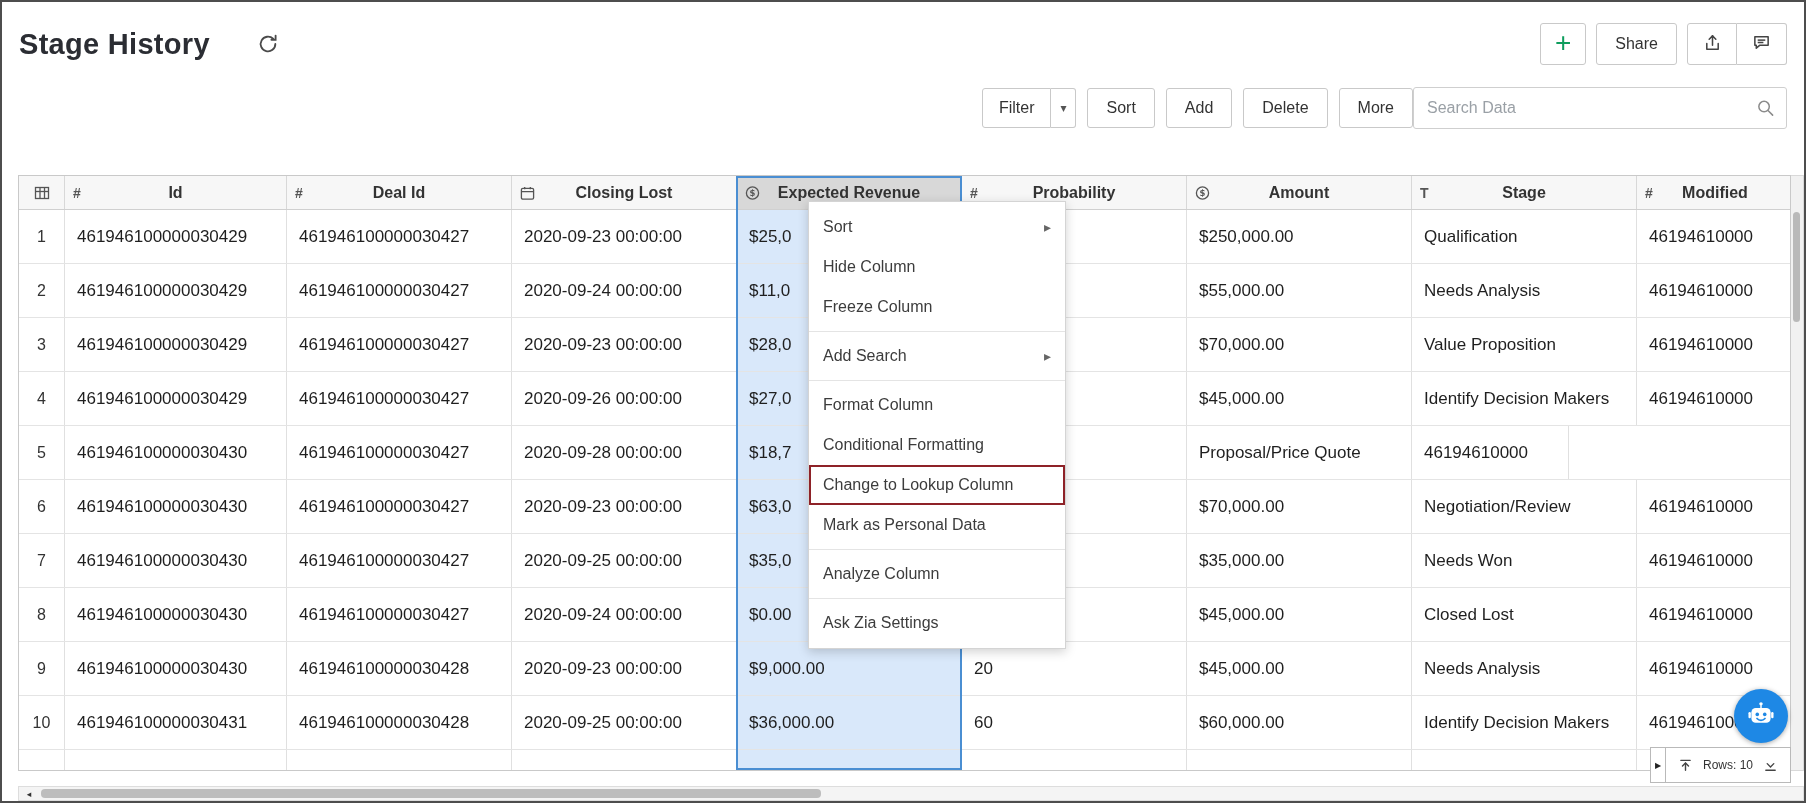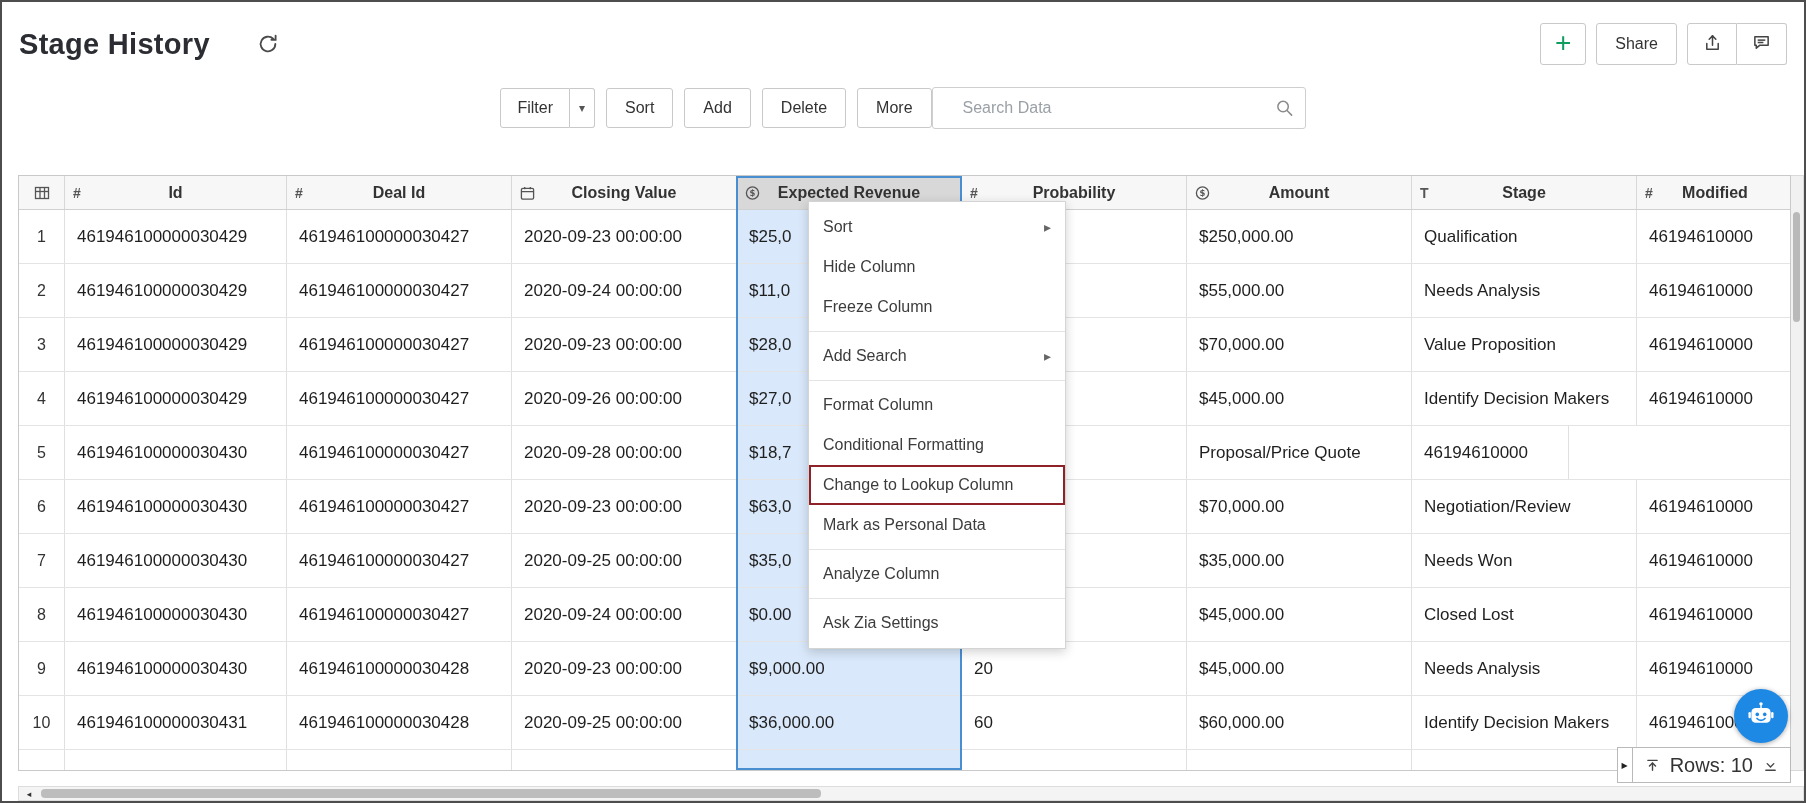--- a/index.html
+++ b/index.html
@@ -21,31 +21,31 @@
          display:flex; align-items:center; justify-content:center; }
   .btn-add { width:46px; padding:0; }
   .plus { color:var(--accent-green,#0e9d5d); font-size:28px; line-height:1; margin-top:-3px; }
   .btn-group { display:flex; }
   .btn-group .btn { border-radius:0; }
   .btn-group .btn:first-child { border-radius:3px 0 0 3px; }
   .btn-group .btn:last-child { border-radius:0 3px 3px 0; border-left:none; }
   .icon-btn { width:50px; padding:0; }
 
   
-  .toolbar { display:flex; align-items:center; justify-content:center;
+  .toolbar { display:flex; align-items:center; justify-content:flex-end;
              margin:16px 17px 0 17px; height:44px; }
   .toolbar-left { display:flex; align-items:center; gap:11px; }
   .toolbar .btn { height:40px; }
   .split-btn { display:flex; }
   .seg-main { border-radius:3px 0 0 3px; padding:0 16px; }
   .seg-arrow { border-radius:0 3px 3px 0; border-left:none; width:25px; padding:0; }
   .caret { color:#555; font-size:12px; }
   .search-wrap { position:relative; }
   .search-input { width:374px; height:42px; border:1px solid #cfcfcf; border-radius:3px;
-                  padding:0 42px 0 30px; font-size:16px; color:#ef4444; font-family:inherit; outline:none; }
+                  padding:0 42px 0 13px; font-size:16px; color:#ef4444; font-family:inherit; outline:none; }
   .search-input::placeholder { color:#9aa0a6; }
   .search-icon { position:absolute; right:12px; top:50%; transform:translateY(-50%); display:flex; }
 
   
   .grid { position:absolute; left:16px; top:173px; width:1786px; height:626px; }
   .table { position:absolute; left:0; top:0; width:1773px; height:596px;
            border:1px solid #c9c9c9; background:#fff; overflow:hidden; }
   .thead { display:flex; height:34px; border-bottom:1px solid #d0d0d0; background:#f7f7f7; }
   .th { position:relative; display:flex; align-items:center; justify-content:center;
         border-right:1px solid #d8d8d8; background:#f7f7f7; font-weight:700;
@@ -91,21 +91,21 @@
   .hthumb { position:absolute; left:22px; top:2px; width:780px; height:9px;
             background:#bdbdbd; border-radius:4px; }
 
   
   .rows-panel { position:absolute; right:13px; bottom:18px; height:36px; display:flex; z-index:30; }
   .collapse-tab { width:15px; border:1px solid #b9b9b9; border-right:none; background:#fff;
                   display:flex; align-items:center; justify-content:center;
                   font-size:8px; color:#222; cursor:pointer; }
   .panel-body { border:1px solid #b9b9b9; background:#fff; display:flex; align-items:center;
                 gap:10px; padding:0 12px; }
-  .rows-label { font-size:20px; color:#333; white-space:nowrap; }
+  .rows-label { font-size:12px; color:#333; white-space:nowrap; }
   .panel-icon { display:flex; align-items:center; cursor:pointer; }
 
   
   .assistant { position:absolute; right:16px; bottom:58px; width:54px; height:54px;
                border-radius:50%; background:var(--assistant-blue,#1e88e5); z-index:60;
                display:flex; align-items:center; justify-content:center;
                box-shadow:0 1px 5px rgba(0,0,0,.35); cursor:pointer; }
 </style>
 </head>
 <body>
@@ -198,21 +198,21 @@
           </div>
           <div class="th c3">
             <span class="cticon">
               <svg width="15" height="15" viewBox="0 0 16 16" fill="none" stroke="#555" stroke-width="1.4">
                 <rect x="1.5" y="3" width="13" height="11.5" rx="1.5"></rect>
                 <line x1="1.5" y1="6.5" x2="14.5" y2="6.5"></line>
                 <line x1="5" y1="1.5" x2="5" y2="4"></line>
                 <line x1="11" y1="1.5" x2="11" y2="4"></line>
               </svg>
             </span>
-            <span class="th-label">Closing Value</span>
+            <span class="th-label">Closing Lost</span>
           </div>
           <div class="th c4 th-sel">
             <span class="cticon">
               <svg width="15" height="15" viewBox="0 0 16 16">
                 <circle cx="8" cy="8" r="6.5" fill="none" stroke="#555" stroke-width="1.4"></circle>
                 <text x="8" y="11.3" text-anchor="middle" font-size="9" fill="#555" font-family="DejaVu Sans, sans-serif">$</text>
               </svg>
             </span>
             <span class="th-label">Expected Revenue</span>
           </div>

